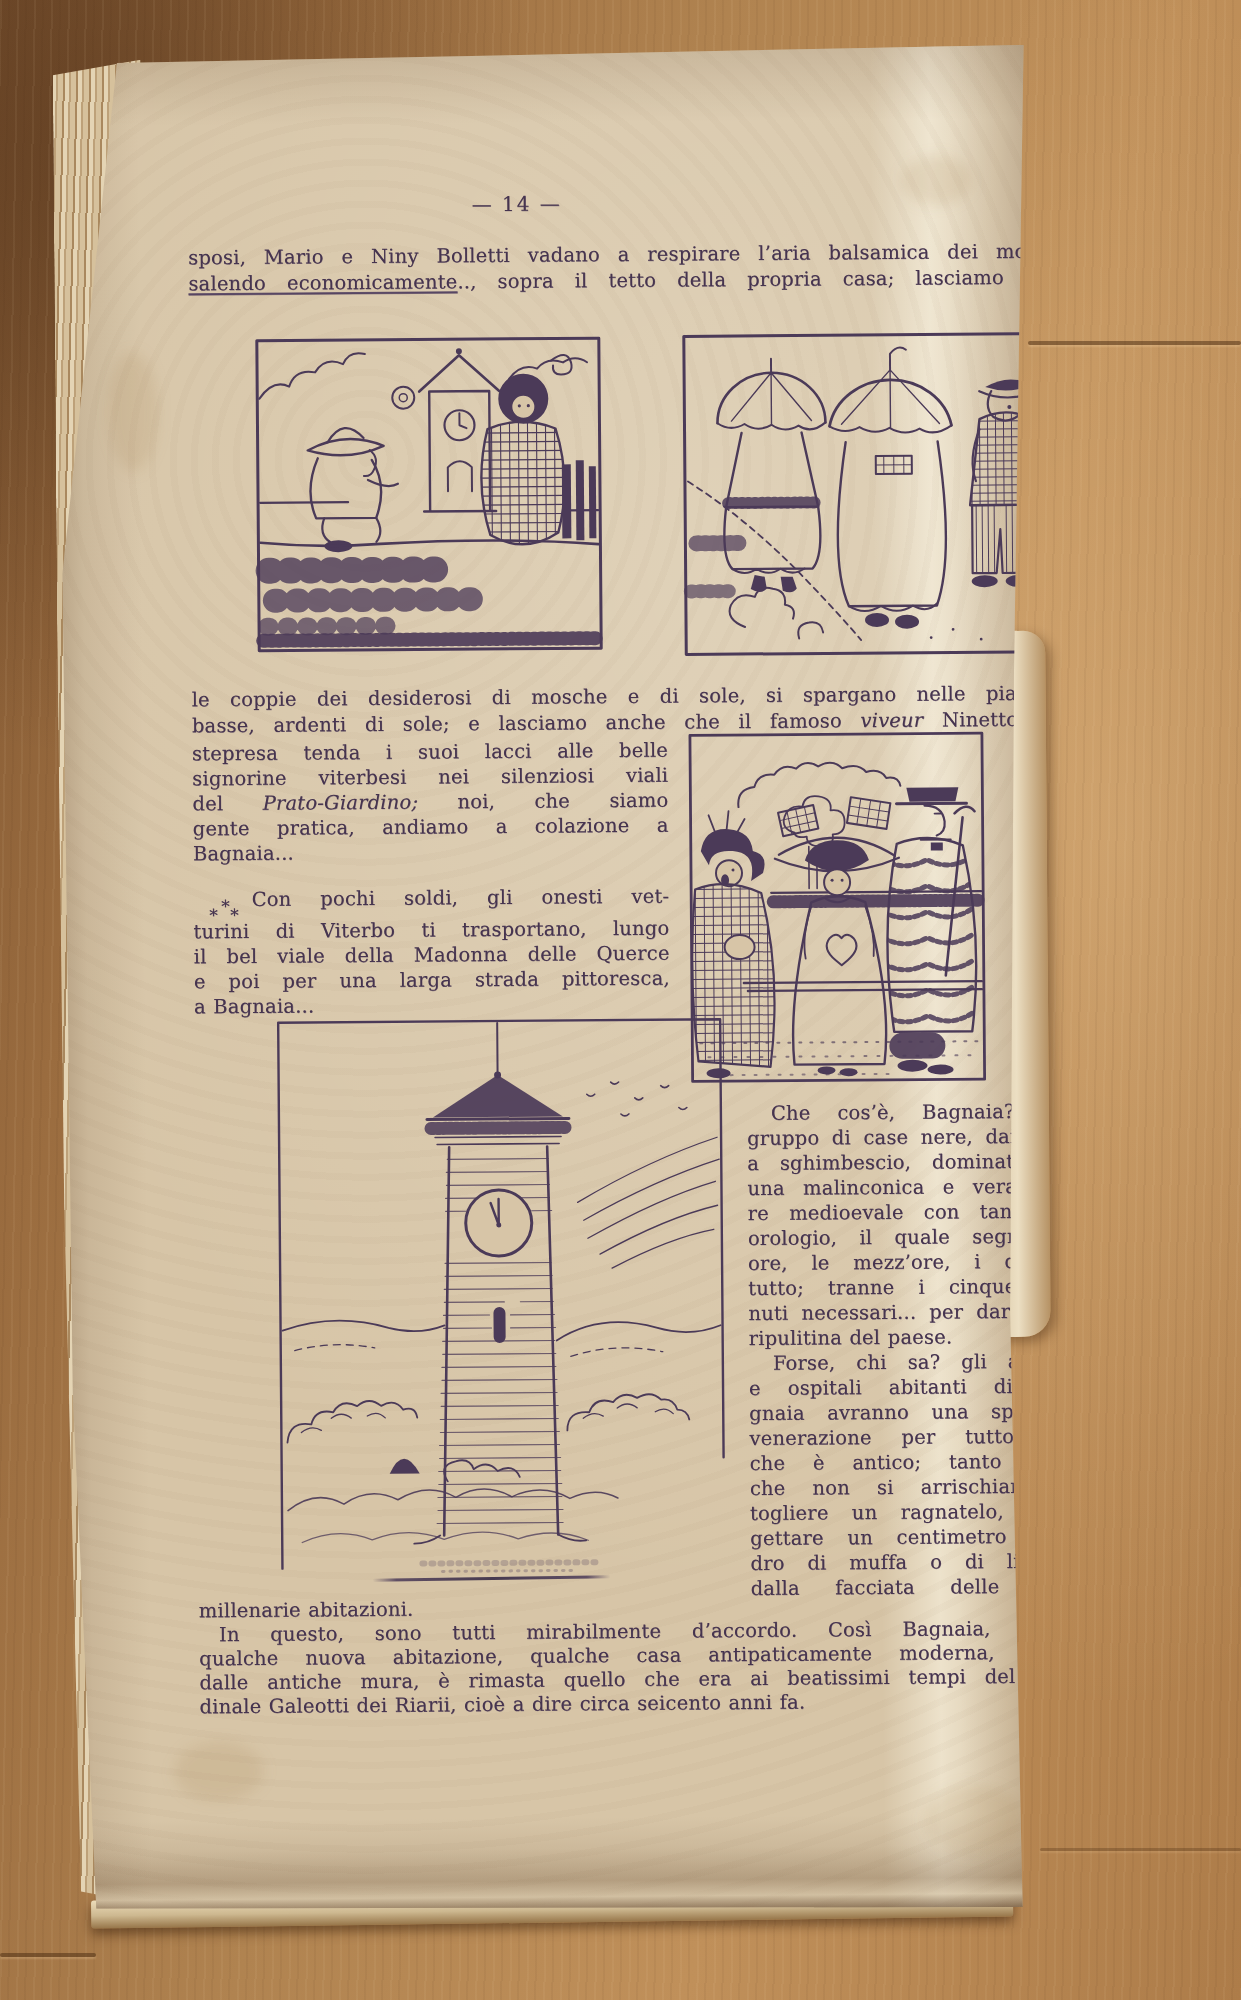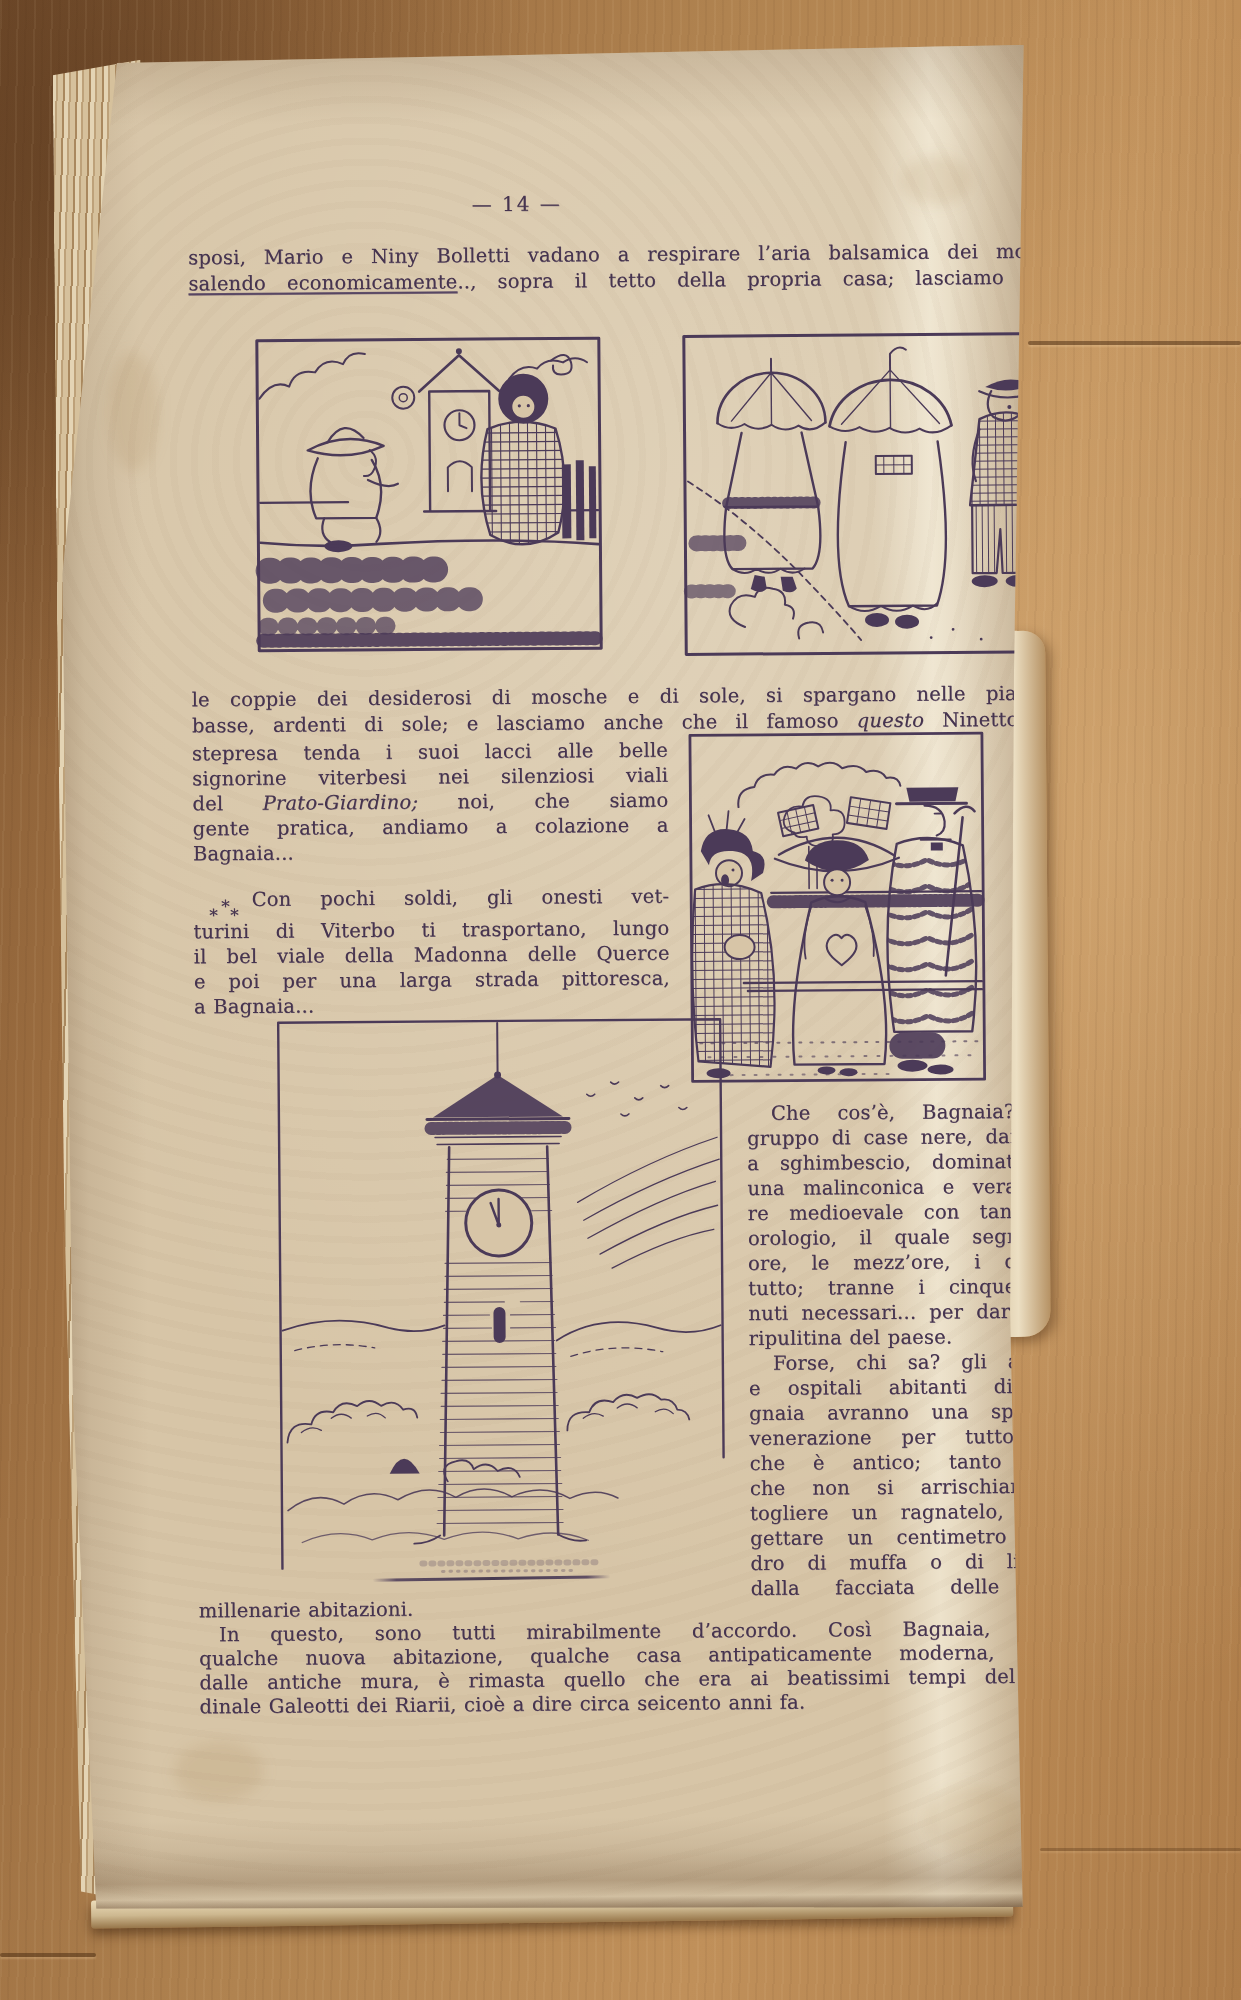--- a/index.html
+++ b/index.html
@@ -191,21 +191,21 @@
       <path d="M10,260 H54" stroke-width="14" stroke-dasharray="2,7" opacity=".65"></path>
       <path d="M64,296 q-20,-8 -14,-22 q8,-14 24,-8 q4,-12 18,-8 q14,2 12,16 q12,2 8,14" stroke-width="2"></path>
       <path d="M118,308 q-4,-14 10,-16 q12,-2 14,10" stroke-width="2"></path>
       <circle class="f" cx="250" cy="308" r="1.4"></circle>
         <circle class="f" cx="272" cy="300" r="1.4"></circle>
         <circle class="f" cx="300" cy="310" r="1.4"></circle>
     </svg>
 
     <div class="tblock lh26" style="left:136px;top:636px;width:872px;">
       <span class="line jl">le coppie dei desiderosi di mosche e di sole, si spargano nelle pianure</span>
-      <span class="line jl"><span>basse, ardenti di sole; e lasciamo anche che il famoso </span><span class="it">questo</span><span> Ninetto Vi-</span></span>
+      <span class="line jl"><span>basse, ardenti di sole; e lasciamo anche che il famoso </span><span class="it">viveur</span><span> Ninetto Vi-</span></span>
     </div>
 
     <svg class="ill" style="left:630px;top:684px;" width="300" height="354" viewBox="0 0 300 354" role="img">
       <rect x="4" y="4" width="292" height="346" stroke-width="2.8"></rect>
       <path d="M52,76 q-2,-18 16,-20 q4,-14 20,-12 q8,-12 22,-6 q10,-10 22,-2 q14,-8 24,2 q16,-6 24,4 q14,-4 20,6 q12,-2 14,8" stroke-width="2"></path>
       <path d="M108,102 q-14,-4 -10,-16 q4,-12 18,-10 q2,-12 16,-10 q14,2 12,14 q14,-2 14,12 q0,12 -12,12 q2,12 -12,12 q-14,0 -14,-10 q-12,2 -12,-4" stroke-width="1.8"></path>
       <path d="M122,116 V158 M130,116 V158 M146,120 V158 M152,120 V158" stroke-width="1.6"></path>
       <path d="M84,162 H294" stroke-width="2.2"></path>
       <path d="M86,171 H294" stroke-width="13" stroke-dasharray="2,3.2" opacity=".9"></path>
       <path d="M56,252 H294 M60,260 H294" stroke-width="2.4"></path>

